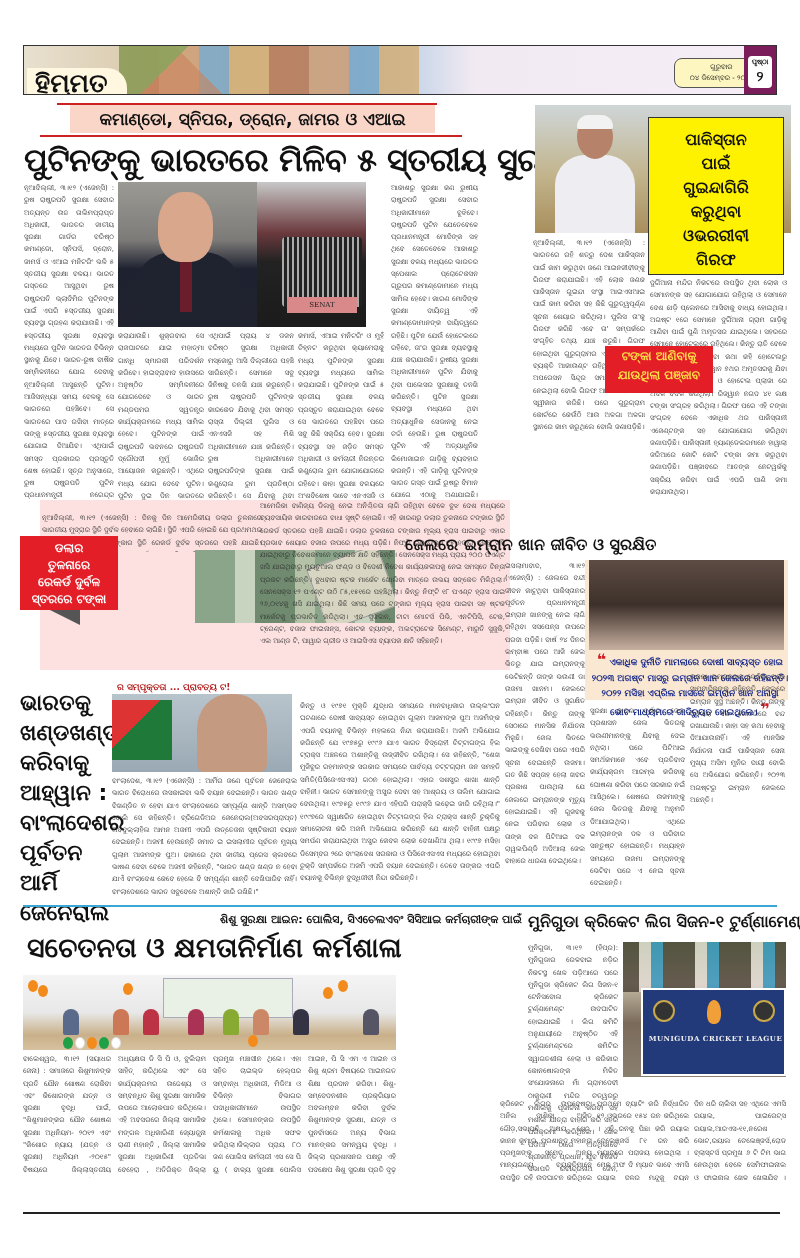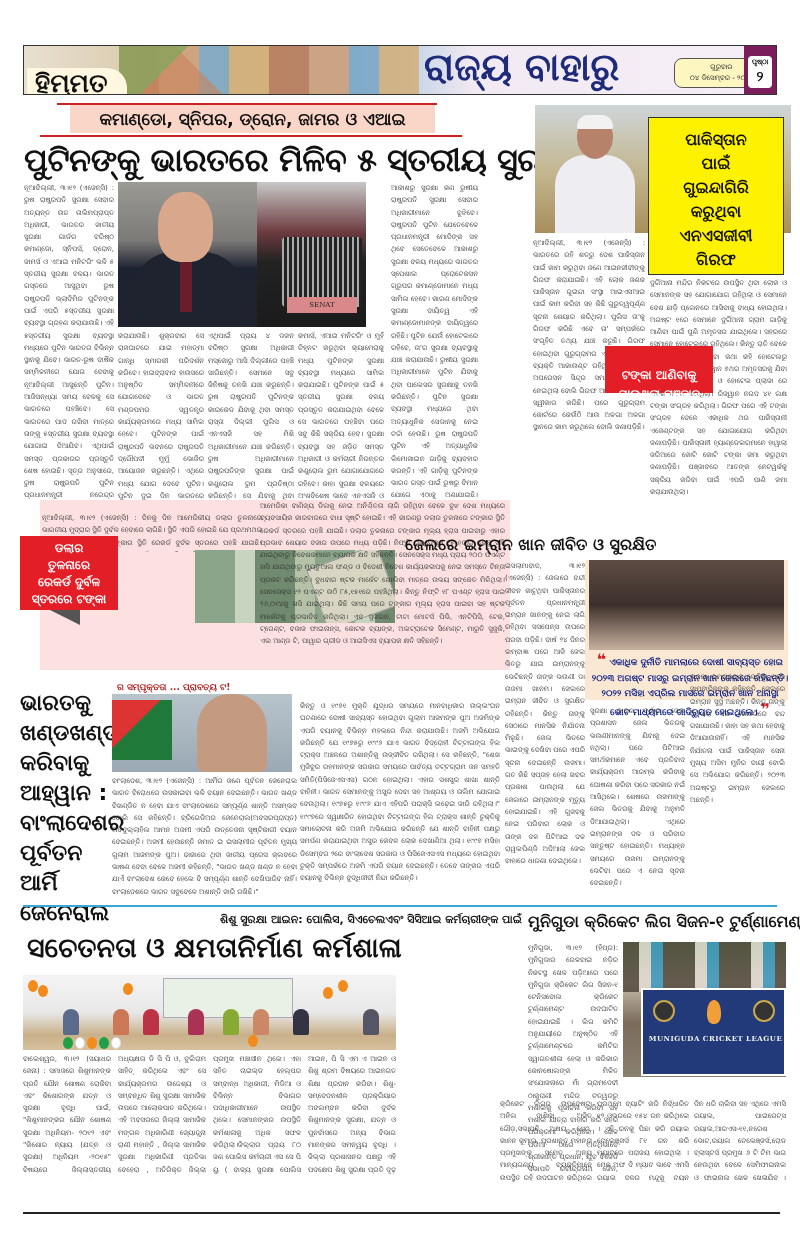--- a/index.html
+++ b/index.html
@@ -41,21 +41,21 @@
   .putin-suit { position: absolute; left: 15px; top: 70px; width: 110px; height: 75px; background: #1f2330; border-radius: 40px 40px 0 0; }
   .putin-tie { position: absolute; left: 62px; top: 80px; width: 12px; height: 50px; background: #6a1d2a; }
 
   
   .photo-guard { left: 535px; top: 105px; width: 256px; height: 128px; background: linear-gradient(180deg,#cfd6d8 0%,#c2b48c 55%,#a88e5c 100%); }
   .guard-man { position: absolute; left: 20px; top: 10px; width: 80px; height: 118px; }
   .guard-head { position: absolute; left: 22px; top: 0; width: 36px; height: 44px; background: #b6826a; border-radius: 50%; }
   .guard-cap { position: absolute; left: 22px; top: 0; width: 36px; height: 14px; background: #f2f2f2; border-radius: 18px 18px 4px 4px; }
   .guard-body { position: absolute; left: 0; top: 40px; width: 80px; height: 80px; background: #eeeef2; border-radius: 30px 30px 0 0; }
   .yellow-box { left: 648px; top: 117px; width: 136px; height: 158px; background: #fff200; border: 1px solid #333; font-size: 16px; font-weight: bold; text-align: center; line-height: 24px; padding-top: 10px; color: #111; }
-  .red-box { left: 605px; top: 346px; width: 108px; height: 47px; background: #e41e26; color: #ffffff; font-size: 12px; font-weight: bold; text-align: center; line-height: 19px; padding-top: 20px; }
+  .red-box { left: 605px; top: 346px; width: 108px; height: 47px; background: #e41e26; color: #fde047; font-size: 12px; font-weight: bold; text-align: center; line-height: 19px; padding-top: 1px; }
 
   
   .dollar-band { left: 40px; top: 500px; width: 470px; height: 170px; background: #fde1e1; }
   .dollar-red { left: 20px; top: 536px; width: 98px; height: 74px; background: #e41e26; color: #fff; font-size: 12px; font-weight: bold; text-align: center; line-height: 17px; padding-top: 4px; }
   .dollar-shadow { left: 50px; top: 610px; width: 0; height: 0; border-left: 30px solid transparent; border-top: 15px solid #555; }
   .photo-money { left: 195px; top: 550px; width: 200px; height: 73px; background: repeating-linear-gradient(90deg,#8aa58a 0 40px,#c9d4c0 40px 60px,#6f8a6e 60px 100px,#b5c2a8 100px 120px); }
   .money-note { position: absolute; left: 120px; top: 5px; width: 75px; height: 65px; background: #d8d6c2; transform: rotate(-20deg); border: 1px solid #999; }
 
   
   .imran-headline { left: 405px; top: 530px; width: 390px; font-size: 16px; font-weight: bold; line-height: 30px; white-space: nowrap; }
@@ -94,21 +94,20 @@
 </style>
 </head>
 <body>
 
 <div class="abs masthead">
   <div class="mast-collage"></div>
   <div class="mast-logo-box">
     <div class="mast-logo">ହିମ୍ମତ</div>
     <div class="mast-sub">HIMMAT (Odia Daily)</div>
   </div>
-  <div class="mast-title">ରାଜ୍ୟ ବାହାରୁ</div>
   <div class="mast-date">
     <div>ଗୁରୁବାର</div>
     <div>୦୪ ଡିସେମ୍ବର - ୨୦୨୫</div>
   </div>
   <div class="mast-page">
     <div class="mast-page-inner">
       <div>ପୃଷ୍ଠା</div>
       <div class="mast-page-num">୨</div>
     </div>
   </div>
@@ -141,21 +140,21 @@
     <div class="guard-body"></div>
     <div class="guard-head"></div>
     <div class="guard-cap"></div>
   </div>
 </div>
 <div class="abs yellow-box">
   <div>ପାକିସ୍ତାନ</div>
   <div>ପାଇଁ</div>
   <div>ଗୁଇନ୍ଦାଗିରି</div>
   <div>କରୁଥିବା</div>
-  <div>ଏନଏସଜୀବୀ</div>
+  <div>ଓଭରରୀବୀ</div>
   <div>ଗିରଫ</div>
 </div>
 <div class="abs col-text" style="left:533px;top:237px;width:112px;height:265px;">ନୂଆଦିଲ୍ଲୀ, ୩।୧୨ (ଏଜେନ୍ସି) : ଭାରତରେ ରହି ଶତ୍ରୁ ଦେଶ ପାକିସ୍ତାନ ପାଇଁ କାମ କରୁଥିବା ଜଣେ ଆଇନଜୀବୀଙ୍କୁ ଗିରଫ କରାଯାଇଛି। ଏହି ଲୋକ ଜଣକ ପାକିସ୍ତାନ ଗୁଇନ୍ଦା ସଂସ୍ଥା ଆଇଏସଆଇ ପାଇଁ କାମ କରିବା ସହ କିଛି ଗୁରୁତ୍ୱପୂର୍ଣ୍ଣ ସୂଚନା ଶେୟାର କରିଥିଲା। ପୁଲିସ ତା'କୁ ଗିରଫ କରିଛି ଏବେ ତା' ସମ୍ପର୍କରେ ସଂଗୃହିତ ତଥ୍ୟ ଯାଞ୍ଚ କରୁଛି। ଗିରଫ ହୋଇଥିବା ଗୁରୁଗ୍ରାମର ଏହି ଆଇନଜୀବୀ ବ୍ୟକ୍ତି ଆକାଉଣ୍ଟ ରହିଥିଲା। ୨୦୨୨ରେ ଅପରେସନ ସିନ୍ଦୂର ସମୟରେ ଟଙ୍କା ନେଇଥିଲା ବୋଲି ଗିରଫ ଆଇନଜୀବୀ ଜଣେ ସ୍ୱୀକାର କରିଛି। ପରେ ଗୁରୁଗ୍ରାମ କୋର୍ଟରେ କେଉଁଠି ଆଉ ଅଳଗା ଅଳଗା ସ୍ଥାନରେ କାମ କରୁଥିଲେ ବୋଲି ଜଣାପଡ଼ିଛି।</div>
 <div class="abs col-text" style="left:650px;top:277px;width:137px;height:225px;">ଦୁର୍ଗିଆନା ମନ୍ଦିର ନିକଟରେ ଉପସ୍ଥିତ ଥିବା ଲୋକ ଓ ସେମାନଙ୍କ ସହ ଯୋଗାଯୋଗ ରହିଥିଲା ଓ ସେମାନେ ଦେଶ ଛାଡ଼ି ପ୍ଲେନରେ ଆସିବାକୁ ବାଧ୍ୟ ହୋଇଥିଲା। ଅଗଷ୍ଟ ୧ରେ ସେମାନେ ଦୁର୍ଗିଆନା ଗ୍ରାମ ଗାଡ଼ିକୁ ଆଣିବା ପାଇଁ ପୁଣି ଅମୃତସର ଯାଇଥିଲେ। ସହରରେ ସେମାନେ ହୋଟେଲରେ ରହିଥିଲେ। କିନ୍ତୁ ରାତି ବେଳେ ରିଜ୍ୱାନ ଟଙ୍କା ଆଣିବା କଥା କହି ହୋଟେଲରୁ ବାହାରି ଯାଇଥିଲା। ରିଜ୍ୱାନ ୭ଥର ଅମୃତସରକୁ ଯିବା ସହ ହୋଟେଲ ସ୍ୱିଫ୍ଟ ଓ ହୋଟେଲ ପ୍ଲାଜା ରେ ଅଦଳ ବଦଳ କରିଥିଲା। ରିଜ୍ୱାନ ନଗଦ ୪୧ ଲକ୍ଷ ଟଙ୍କା ସଂଗ୍ରହ କରିଥିଲା। ଗିରଫ ପରେ ଏହି ଟଙ୍କା ସଂଗ୍ରହ ବେଳେ ଏକାଧିକ ଥର ପାକିସ୍ତାନୀ ଏଜେଣ୍ଟଙ୍କ ସହ ଯୋଗାଯୋଗ କରିଥିବା ଜଣାପଡ଼ିଛି। ପାକିସ୍ତାନୀ ହ୍ୟାଣ୍ଡେଲରମାନେ ହାୱାଲା ଜରିଆରେ କୋଟି କୋଟି ଟଙ୍କା ଜମା କରୁଥିବା ଜଣାପଡ଼ିଛି। ପଞ୍ଜାବରେ ଆତଙ୍କ ନେଟୱର୍କକୁ ସକ୍ରିୟ କରିବା ପାଇଁ ଏପରି ପାଣି ଜମା କରାଯାଉଥିଲା।</div>
 <div class="abs red-box">
   <div>ଟଙ୍କା ଆଣିବାକୁ</div>
   <div>ଯାଉଥିଲା ପଞ୍ଜାବ</div>
 </div>
 
 <div class="abs dollar-band"></div>

